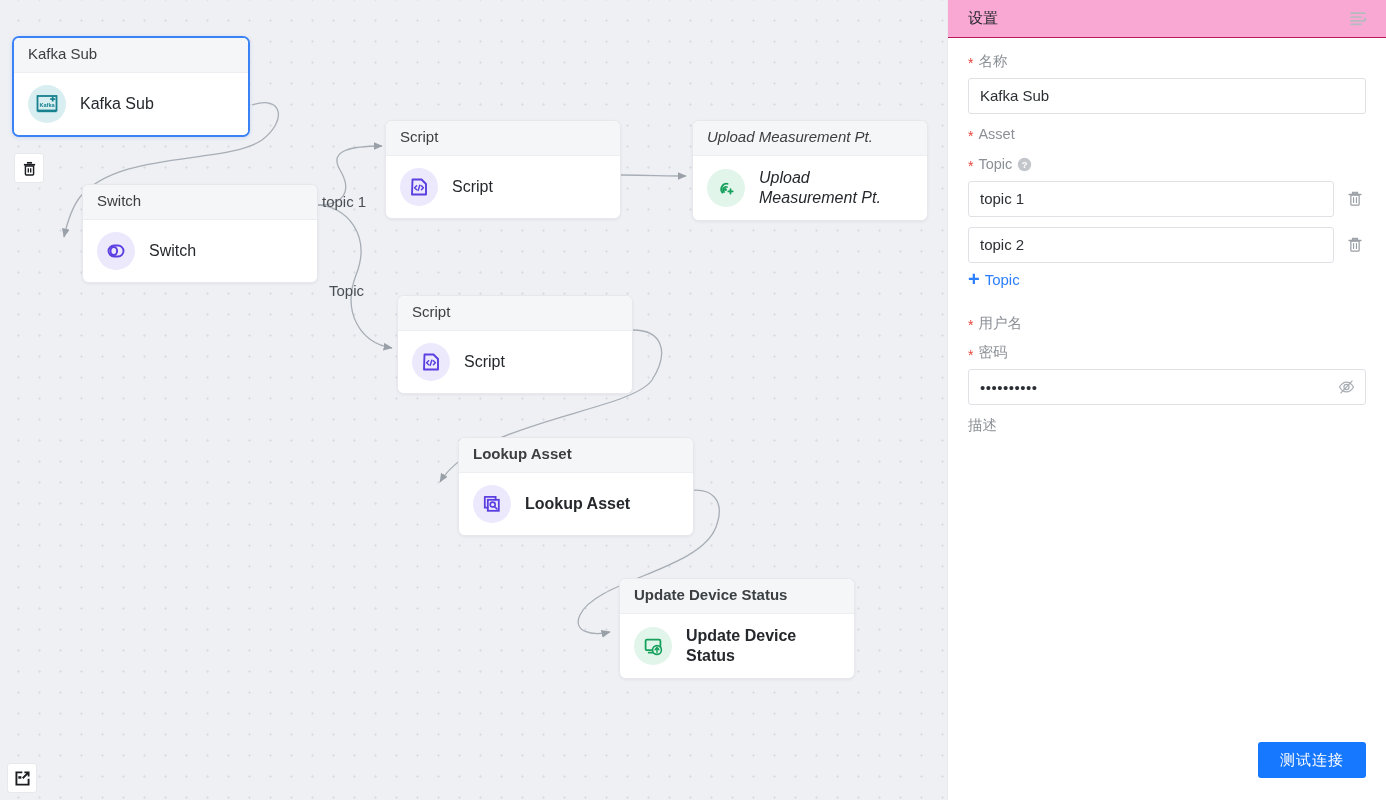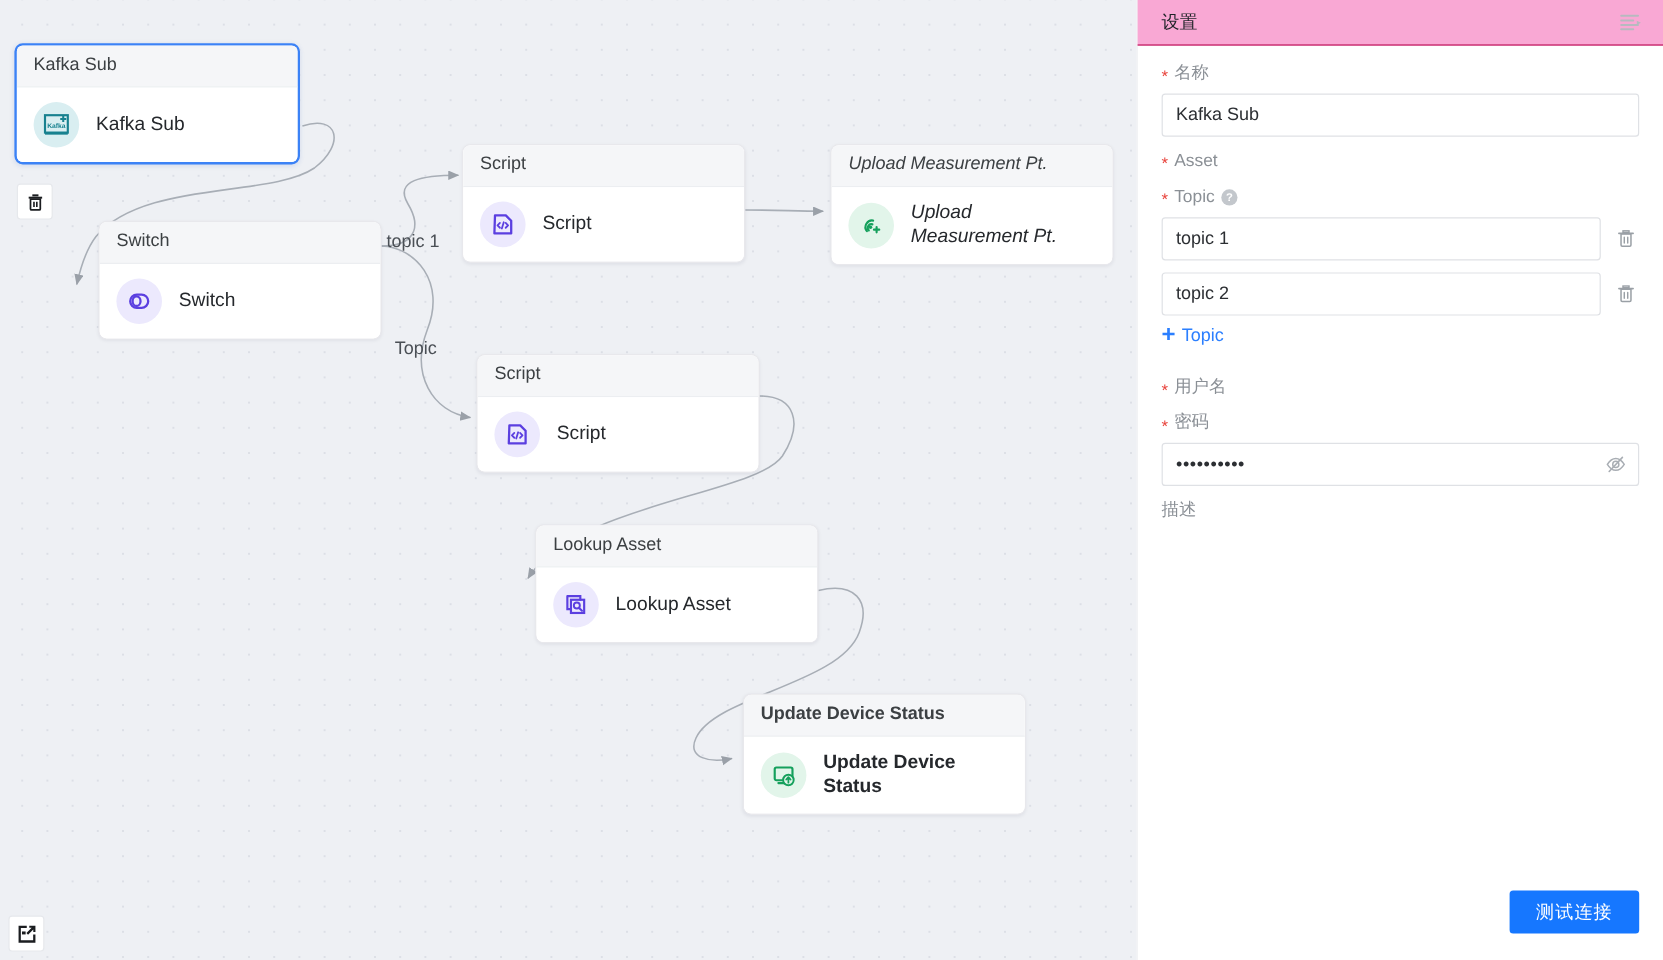--- a/index.html
+++ b/index.html
@@ -297,21 +297,21 @@
         <span class="node-ico ico-purple">
           <svg width="24" height="24" viewBox="0 0 24 24">
             <path d="M5.5 4.5 h9 l4.5 4.5 v10.5 h-14 z" fill="none" stroke="#5b3fe0" stroke-width="1.9" stroke-linejoin="round"></path>
             <path d="M9.6 10.8 L7.6 12.8 L9.6 14.8 M14.4 10.8 L16.4 12.8 L14.4 14.8 M12.8 10.2 L11.2 15.4" fill="none" stroke="#5b3fe0" stroke-width="1.5" stroke-linecap="round" stroke-linejoin="round"></path>
           </svg>
         </span>
         <span class="node-label">Script</span>
       </div>
     </div>
 
-    <div class="node" style="left:446px; top:437px; width:236px;">
+    <div class="node" style="left:458px; top:437px; width:236px;font-weight:bold;">
       <div class="node-header">Lookup Asset</div>
       <div class="node-body">
         <span class="node-ico ico-purple">
           <svg width="24" height="24" viewBox="0 0 24 24">
             <path d="M4.8 4.8 h10.8 v3 M4.8 4.8 v10.8 h3" fill="none" stroke="#5b3fe0" stroke-width="1.8" stroke-linecap="round"></path>
             <rect x="7.8" y="7.8" width="11" height="11" fill="none" stroke="#5b3fe0" stroke-width="1.8"></rect>
             <circle cx="12.7" cy="12.6" r="2.5" fill="none" stroke="#5b3fe0" stroke-width="1.6"></circle>
             <path d="M14.6 14.6 L17 17" stroke="#5b3fe0" stroke-width="1.7" stroke-linecap="round"></path>
           </svg>
         </span>

